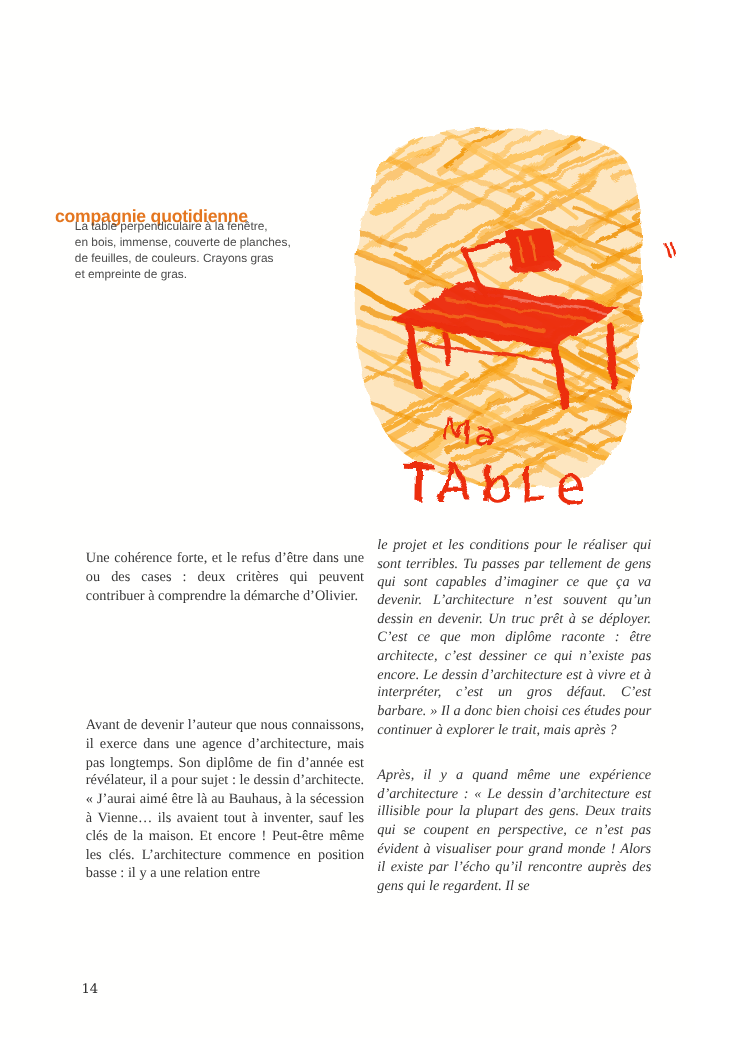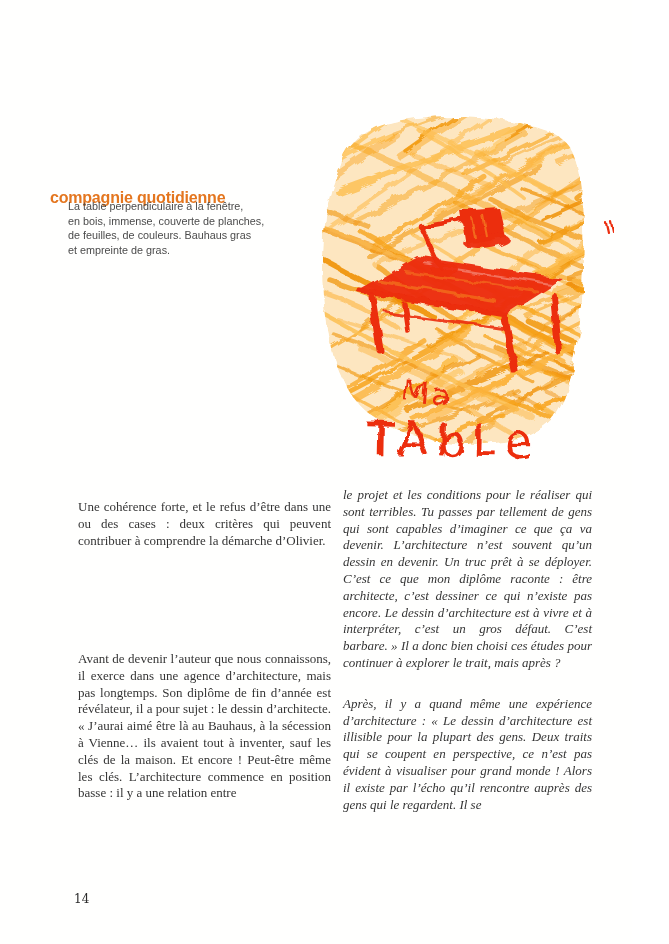--- a/index.html
+++ b/index.html
@@ -62,21 +62,21 @@
 </head>
 <body>
 
 <div class="page">
 
   <h2 class="kicker-title">compagnie quotidienne</h2>
 
   <div class="caption">
     <div>La table perpendiculaire à la fenêtre,</div>
     <div>en bois, immense, couverte de planches,</div>
-    <div>de feuilles, de couleurs. Bauhaus gras</div>
+    <div>de feuilles, de couleurs. Crayons gras</div>
     <div>et empreinte de gras.</div>
   </div>
 
   <svg class="illustration" width="340" height="370" viewBox="0 0 340 370">
     <defs>
       <filter id="rough" x="-15%" y="-15%" width="130%" height="130%">
         <feTurbulence type="fractalNoise" baseFrequency="0.05" numOctaves="3" seed="7" result="n"></feTurbulence>
         <feDisplacementMap in="SourceGraphic" in2="n" scale="9"></feDisplacementMap>
       </filter>
       <clipPath id="blobClip">

